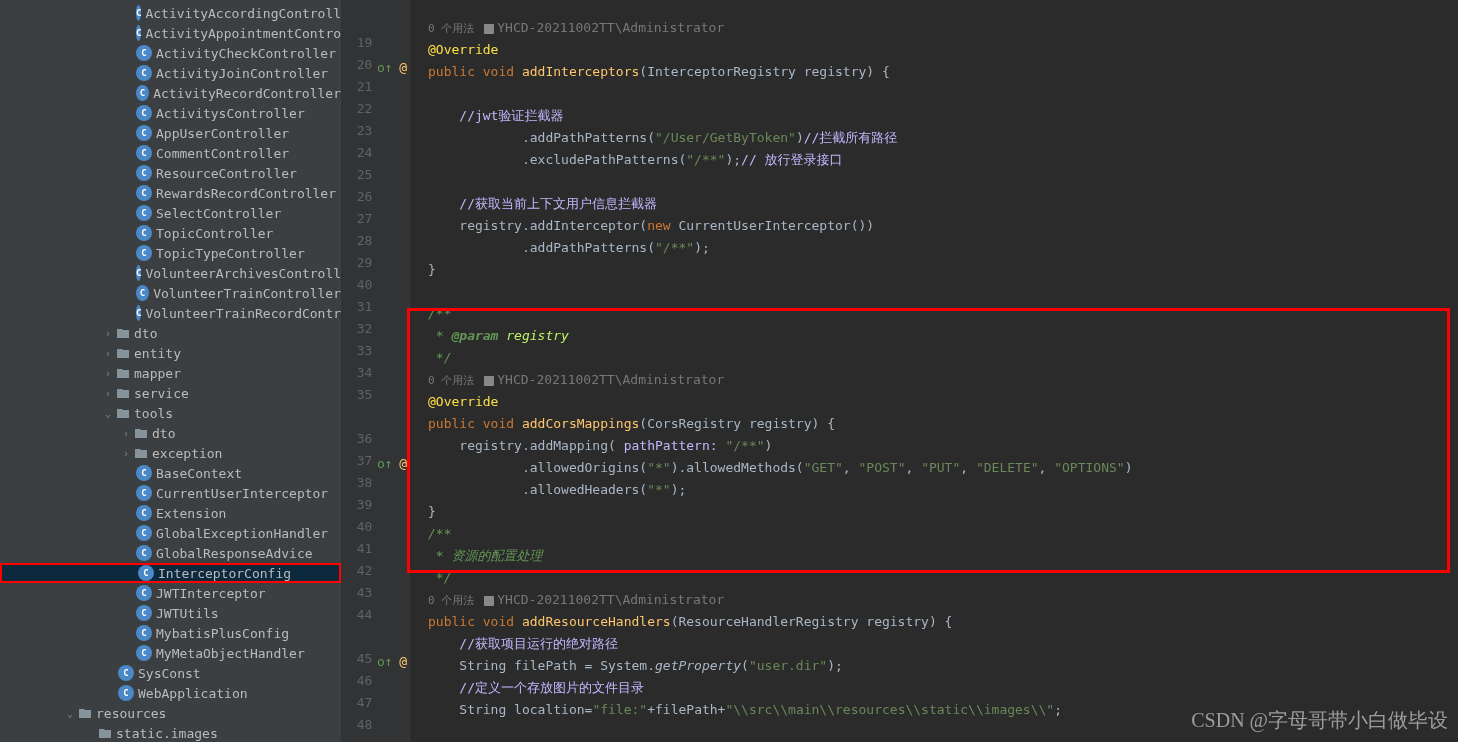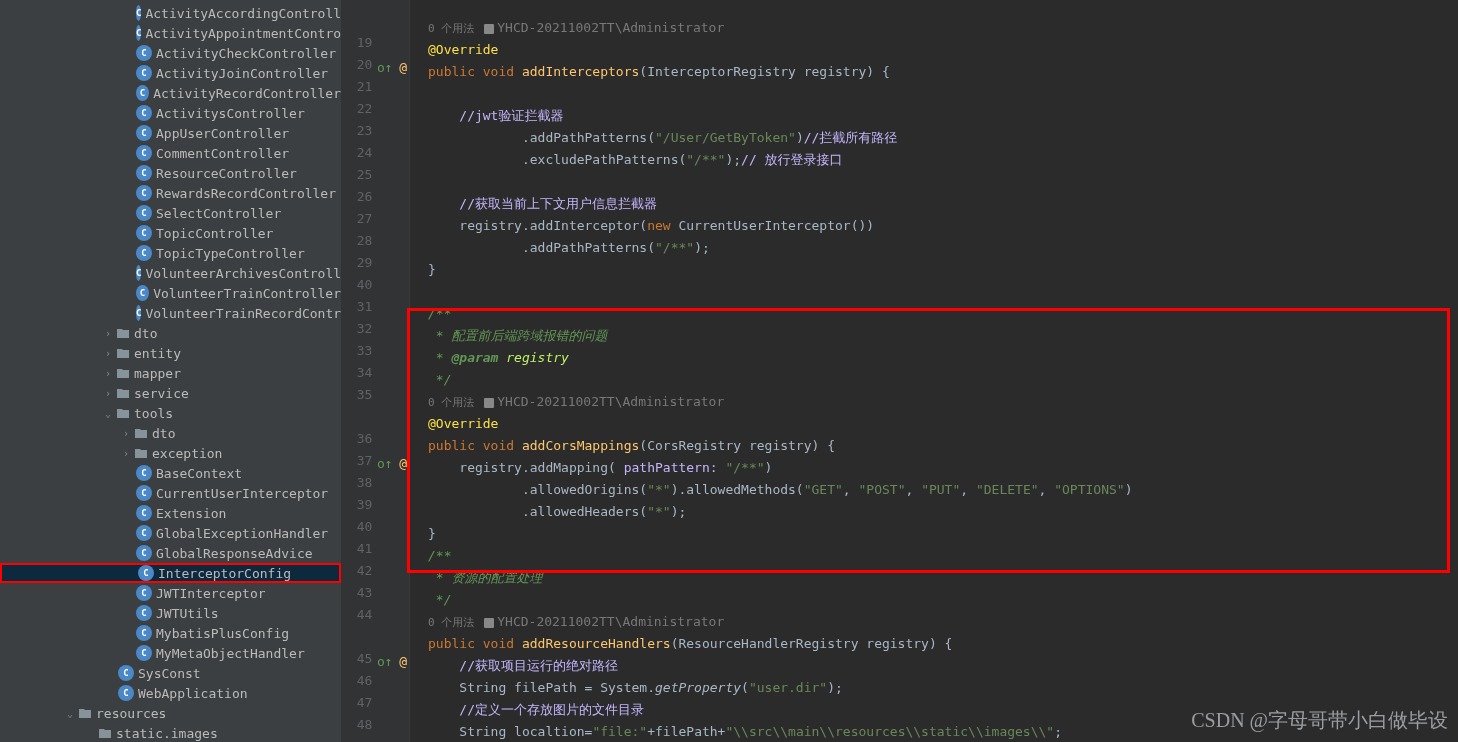--- a/index.html
+++ b/index.html
@@ -281,21 +281,20 @@
         <div class="line">    <span class="cmt">//jwt验证拦截器</span></div>
         <div class="line">            .addPathPatterns(<span class="str">"/User/GetByToken"</span>)<span class="cmt">//拦截所有路径</span></div>
         <div class="line">            .excludePathPatterns(<span class="str">"/**"</span>);<span class="cmt">// 放行登录接口</span></div>
         <div class="line"></div>
         <div class="line">    <span class="cmt">//获取当前上下文用户信息拦截器</span></div>
         <div class="line">    registry.addInterceptor(<span class="kw">new</span> CurrentUserInterceptor())</div>
         <div class="line">            .addPathPatterns(<span class="str">"/**"</span>);</div>
         <div class="line">}</div>
         <div class="line"></div>
         <div class="line"><span class="cmtdoc">/**</span></div>
-        <div class="line"><span class="cmtdoc"> * 配置前后端跨域报错的问题</span></div>
         <div class="line"><span class="cmtdoc"> * </span><span class="doctag">@param</span> <span class="param">registry</span></div>
         <div class="line"><span class="cmtdoc"> */</span></div>
         <div class="line"><span class="usage">0 个用法<span class="usr"><span class="usricon"></span>YHCD-20211002TT\Administrator</span></span></div>
         <div class="line"><span class="ann">@Override</span></div>
         <div class="line"><span class="kw">public void </span><span class="fn">addCorsMappings</span>(CorsRegistry registry) {</div>
         <div class="line">    registry.addMapping( <span class="cmt">pathPattern:</span> <span class="str">"/**"</span>)</div>
         <div class="line">            .allowedOrigins(<span class="str">"*"</span>).allowedMethods(<span class="str">"GET"</span>, <span class="str">"POST"</span>, <span class="str">"PUT"</span>, <span class="str">"DELETE"</span>, <span class="str">"OPTIONS"</span>)</div>
         <div class="line">            .allowedHeaders(<span class="str">"*"</span>);</div>
         <div class="line">}</div>
         <div class="line"><span class="cmtdoc">/**</span></div>

